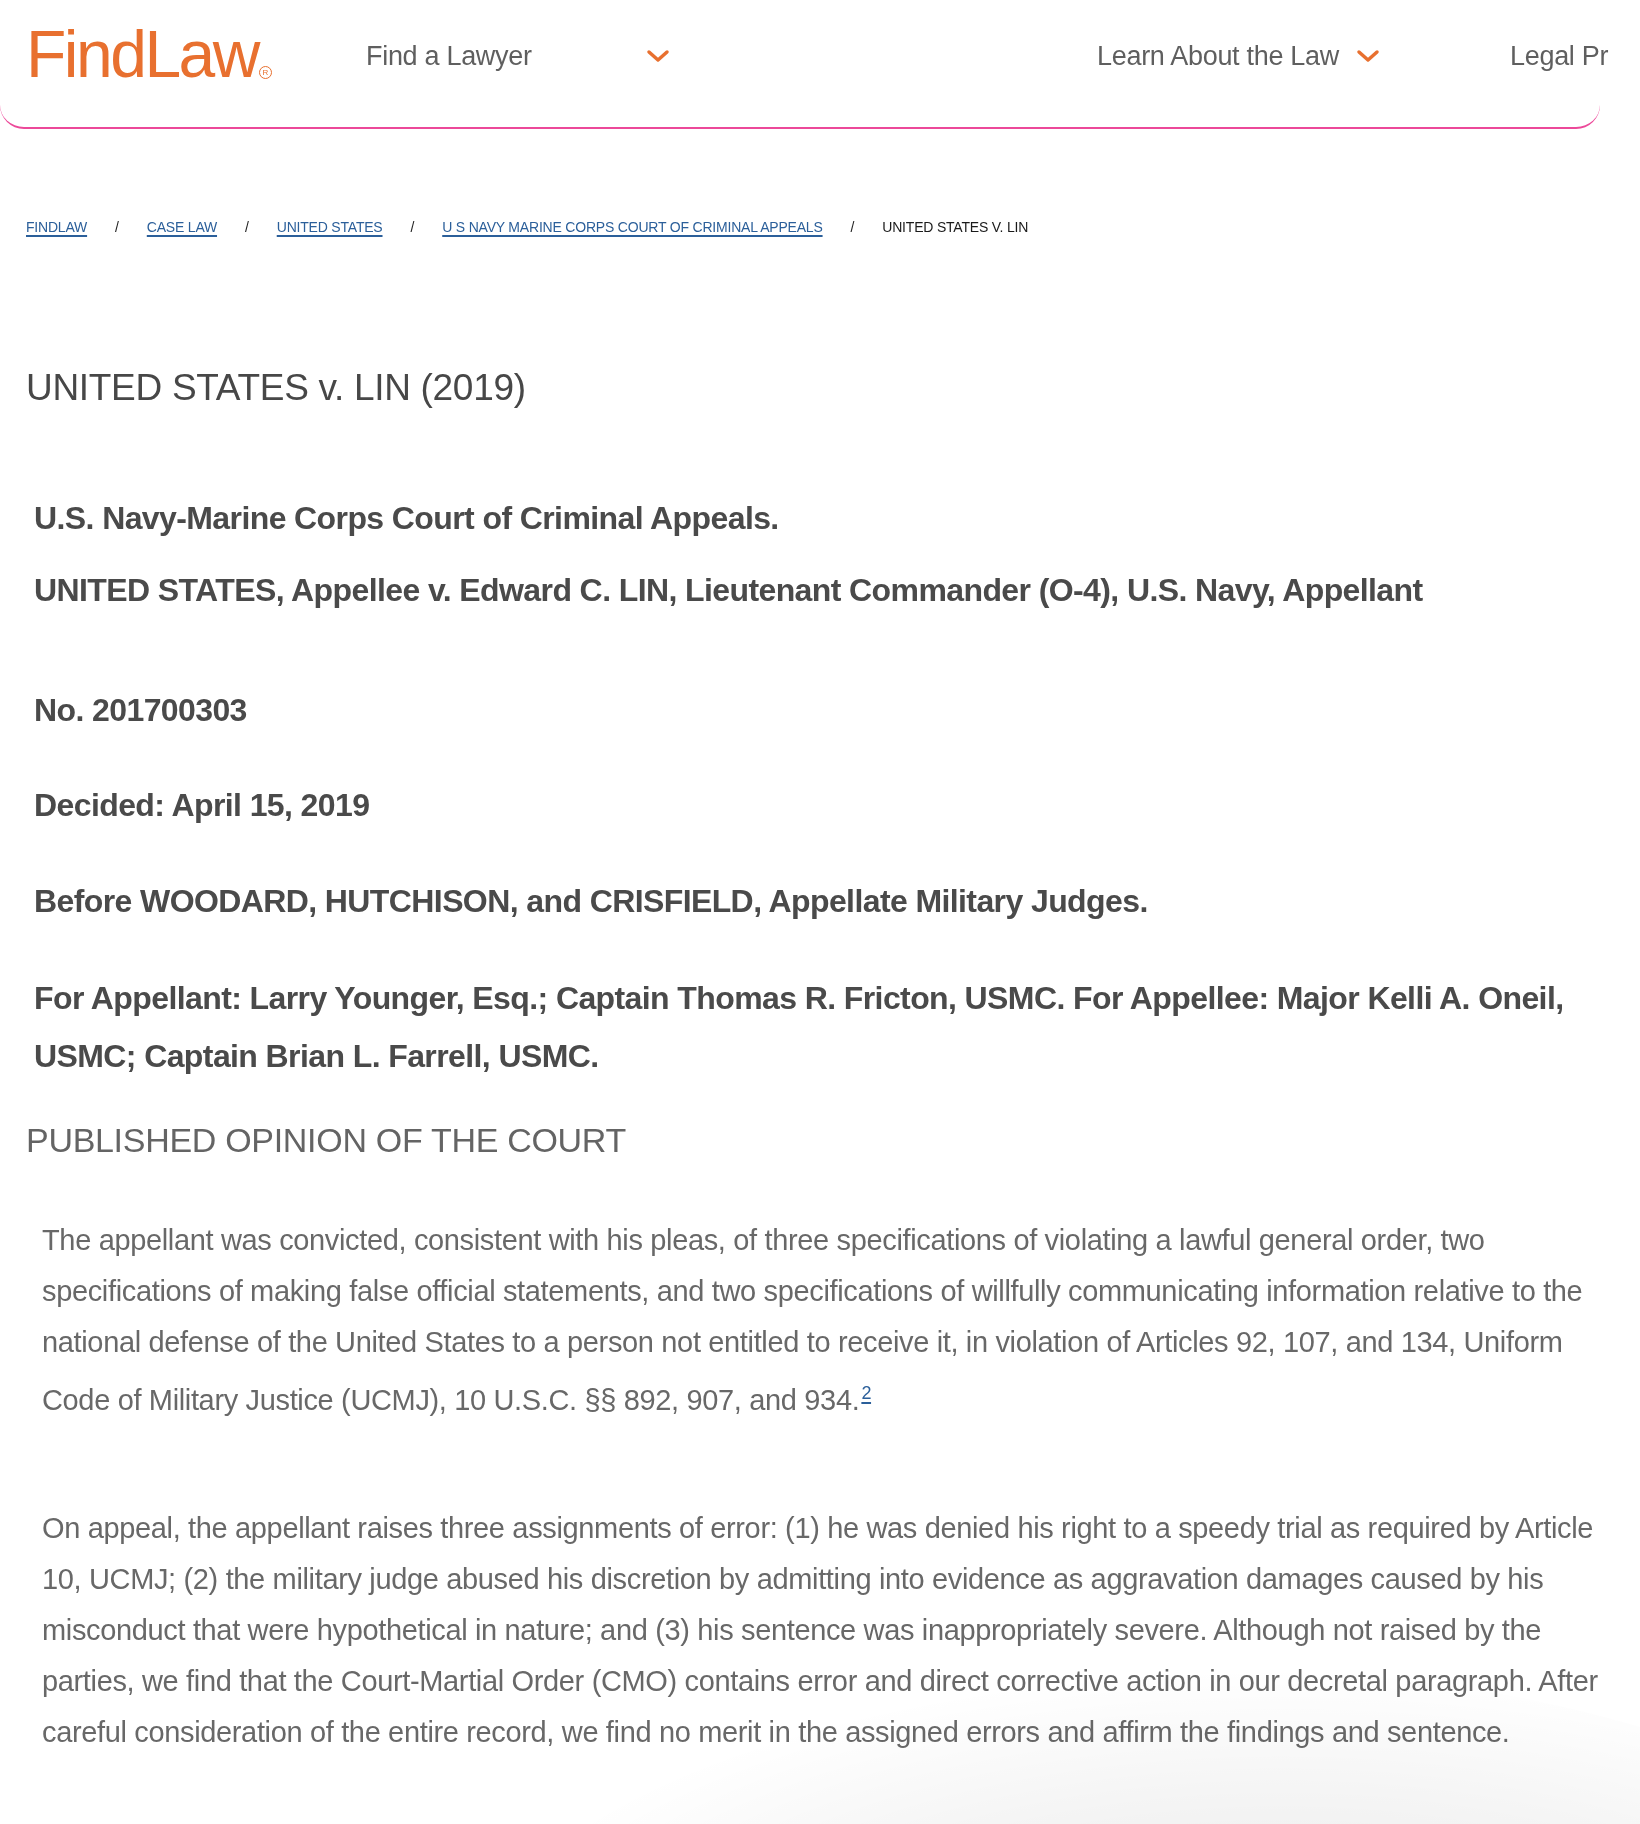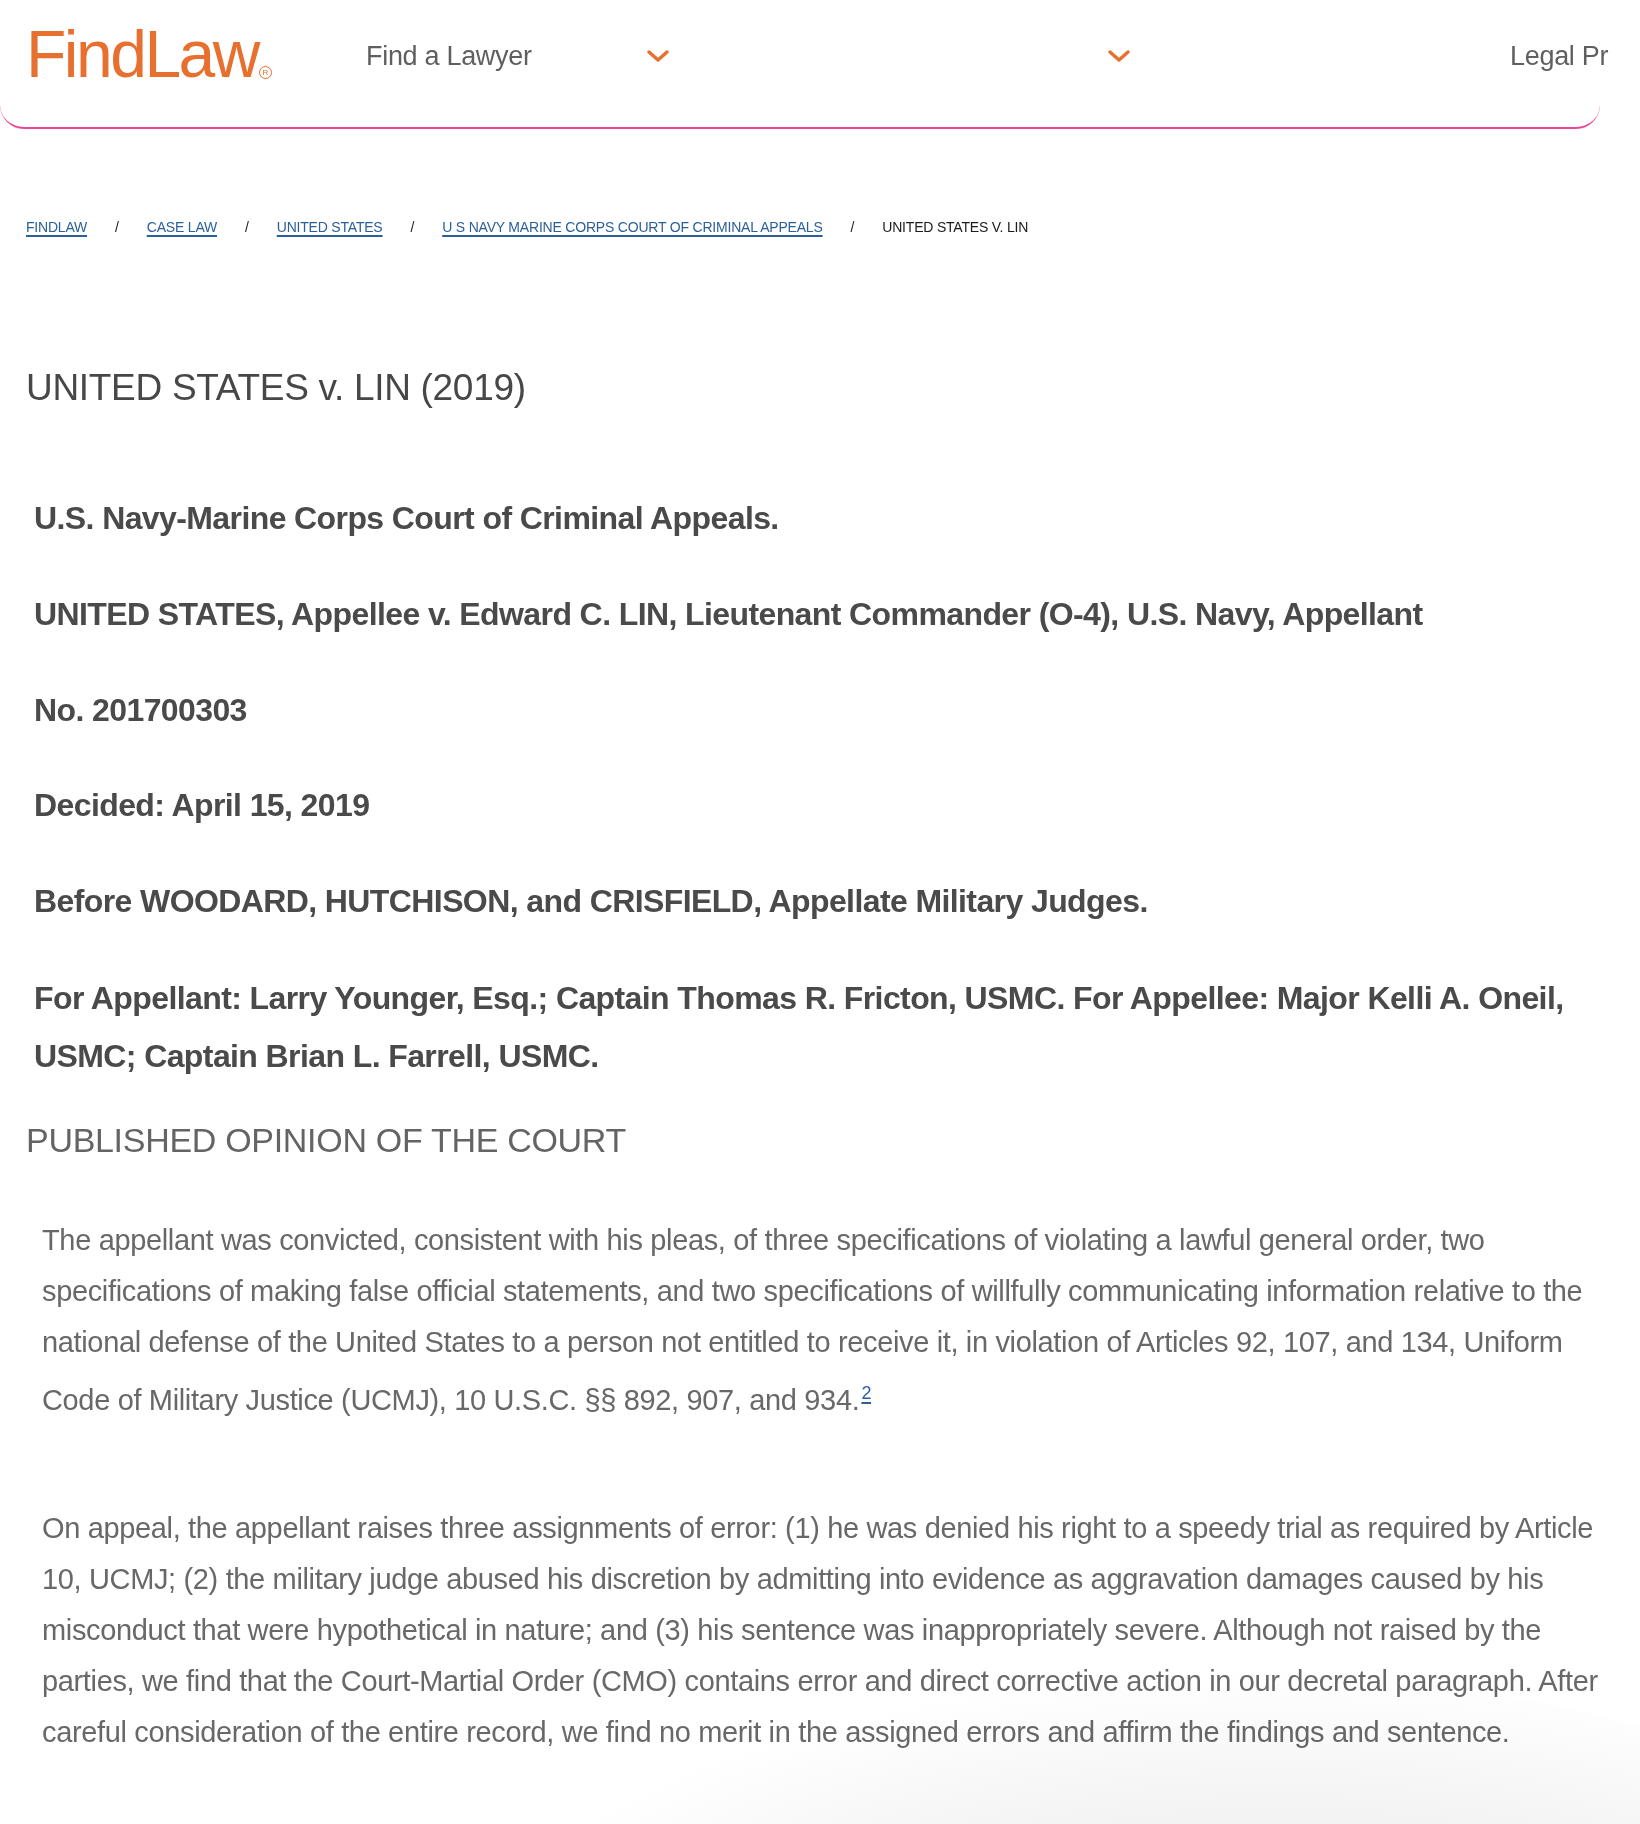--- a/index.html
+++ b/index.html
@@ -188,39 +188,40 @@
   <nav class="nav">
     <div class="nav-item" style="left:366px;">
       <span>Find a Lawyer</span>
     </div>
     <div class="nav-item" style="left:636px;">
       <svg class="chevron" viewBox="0 0 24 14">
         <polyline points="3,3 12,11 21,3" fill="none" stroke="#e8702f" stroke-width="3.5" stroke-linecap="round" stroke-linejoin="round"></polyline>
       </svg>
     </div>
     <div class="nav-item" style="left:1097px;">
+      <span>Learn About the Law</span>
       <svg class="chevron" viewBox="0 0 24 14">
         <polyline points="3,3 12,11 21,3" fill="none" stroke="#e8702f" stroke-width="3.5" stroke-linecap="round" stroke-linejoin="round"></polyline>
       </svg>
     </div>
     <div class="nav-item" style="left:1510px;">
       <span>Legal Pr</span>
     </div>
   </nav>
 </header>
 
 <div class="breadcrumb">
   <a>FINDLAW</a><span class="sep">/</span><a>CASE LAW</a><span class="sep">/</span><a>UNITED STATES</a><span class="sep">/</span><a>U S NAVY MARINE CORPS COURT OF CRIMINAL APPEALS</a><span class="sep">/</span><span class="current">UNITED STATES V. LIN</span>
 </div>
 
 <main class="article">
   <h1 class="title">UNITED STATES v. LIN (2019)</h1>
 
   <p class="meta" style="top:490px;">U.S. Navy-Marine Corps Court of Criminal Appeals.</p>
-  <p class="meta" style="top:586px;">UNITED STATES, Appellee v. Edward C. LIN, Lieutenant Commander (O-4), U.S. Navy, Appellant</p>
+  <p class="meta" style="top:562px;">UNITED STATES, Appellee v. Edward C. LIN, Lieutenant Commander (O-4), U.S. Navy, Appellant</p>
   <p class="meta" style="top:682px;">No. 201700303</p>
   <p class="meta" style="top:777px;">Decided: April 15, 2019</p>
   <p class="meta" style="top:873px;">Before WOODARD, HUTCHISON, and CRISFIELD, Appellate Military Judges.</p>
   <p class="meta wrap" style="top:961px;">For Appellant: Larry Younger, Esq.; Captain Thomas R. Fricton, USMC. For Appellee: Major Kelli A. Oneil, USMC; Captain Brian L. Farrell, USMC.</p>
 
   <h2 class="opinion-label">PUBLISHED OPINION OF THE COURT</h2>
 
   <p class="para" style="top:1199px;"><span>The appellant was convicted, consistent with his pleas, of three specifications of violating a lawful general order, two specifications of making false official statements, and two specifications of willfully communicating information relative to the national defense of the United States to a person not entitled to receive it, in violation of Articles 92, 107, and 134, Uniform Code of Military Justice (UCMJ), 10 U.S.C. §§ 892, 907, and 934.</span><a class="fn">2</a></p>
 
   <p class="para" style="top:1487px;"><span>On appeal, the appellant raises three assignments of error: (1) he was denied his right to a speedy trial as required by Article 10, UCMJ; (2) the military judge abused his discretion by admitting into evidence as aggravation damages caused by his misconduct that were hypothetical in nature; and (3) his sentence was inappropriately severe. Although not raised by the parties, we find that the Court-Martial Order (CMO) contains error and direct corrective action in our decretal paragraph. After careful consideration of the entire record, we find no merit in the assigned errors and affirm the findings and sentence.</span></p>

